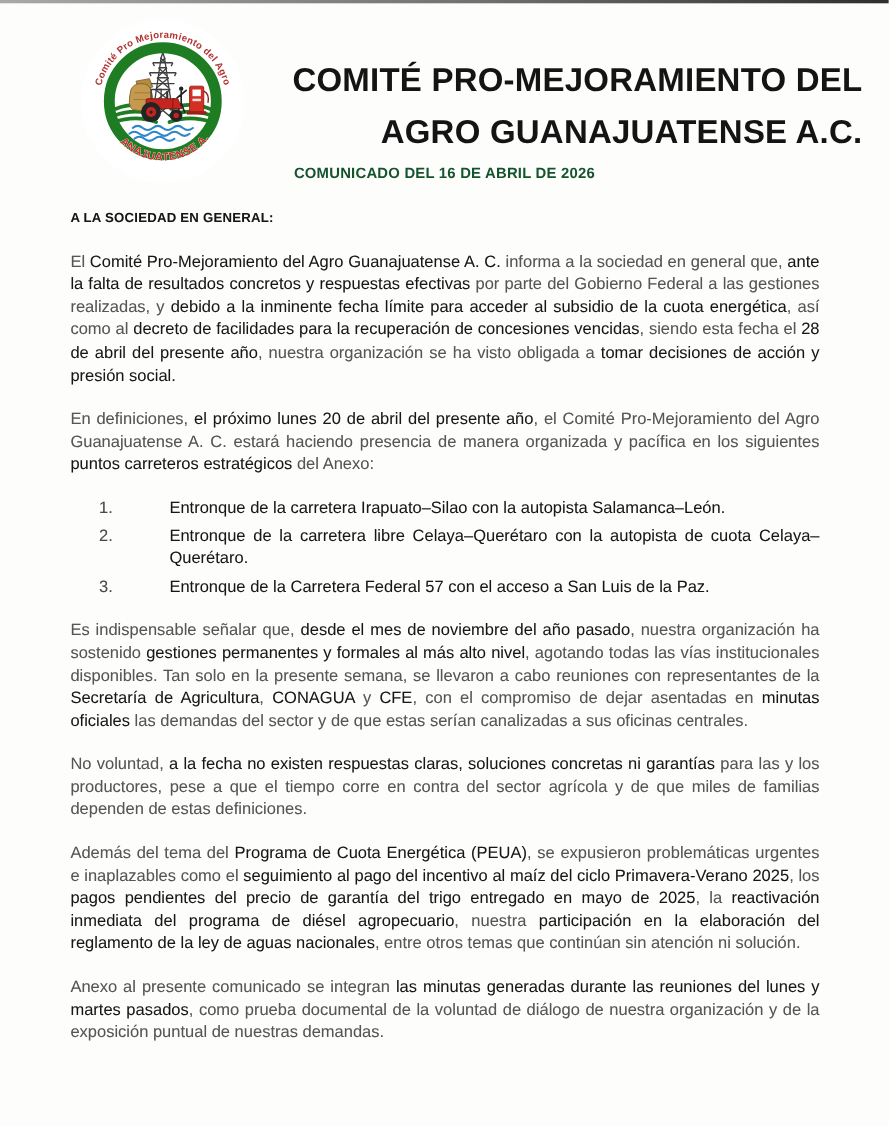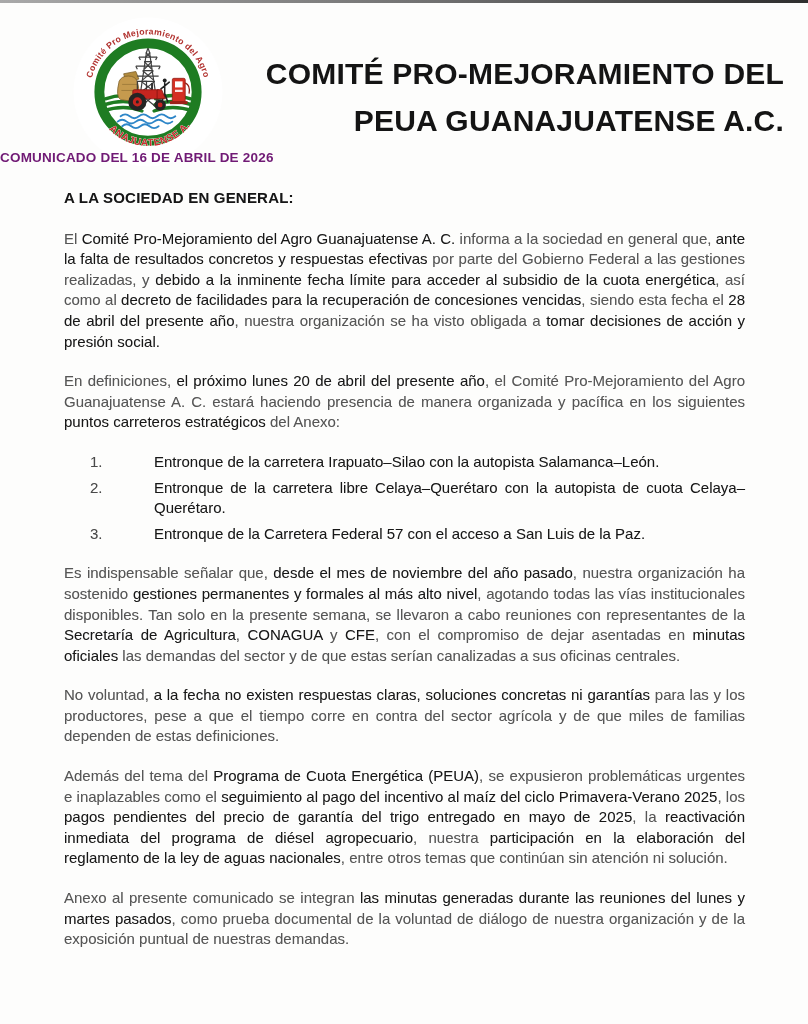--- a/index.html
+++ b/index.html
@@ -31,33 +31,34 @@
     margin-top: 24px;
   }
   .org-title {
     margin: 0;
     font-size: 30px; line-height: 47px; font-weight: bold;
     color: #141414; letter-spacing: 0.2px;
   }
   .org-title span { display: block; }
   .subtitle {
     position: absolute; top: 150px; left: 0; width: 100%;
-    font-size: 13.5px; font-weight: bold; color: #701a75;
+    text-align: center;
+    font-size: 13.5px; font-weight: bold; color: #14532d;
     letter-spacing: 0.2px;
   }
   
   .doc-body {
     position: absolute; top: 188px; left: 64px; width: 681px;
     font-size: 15px; line-height: 20.6px;
     color: #565656;
     text-shadow: 0 0 0.5px rgba(110,110,110,0.35);
   }
   .doc-heading {
     margin: 0 0 20px 0;
-    font-size: 15px; font-weight: bold; color: #161616;
+    font-size: 12px; font-weight: bold; color: #161616;
     letter-spacing: 0.2px;
   }
   .para { margin: 0 0 19px 0; text-align: justify; }
   .seg { font-weight: normal; }
   .seg.bold { font-weight: normal; color: #171717; }
   ol.points { list-style: none; margin: 2px 0 19px 0; padding: 0 0 0 26px; }
   ol.points li { display: flex; margin: 0 0 5px 0; }
   ol.points .num { flex: none; width: 28px; color: #4a4a4a; }
   ol.points .li-text { flex: 1; text-align: justify; margin-left: 36px; }
 </style>
@@ -141,21 +142,21 @@
         </text>
         <text font-size="13" font-weight="bold" fill="#cf2b31" stroke="#ffffff" stroke-width="0.7" paint-order="stroke" letter-spacing="0.6" font-family="Liberation Sans, sans-serif" text-anchor="middle">
           <textPath href="#arcBot" startOffset="50%">GUANAJUATENSE A.C.</textPath>
         </text>
       </svg>
     </div>
 
     <div class="title-block">
       <h1 class="org-title">
         <span>COMITÉ PRO-MEJORAMIENTO DEL</span>
-        <span>PEUA GUANAJUATENSE A.C.</span>
+        <span>AGRO GUANAJUATENSE A.C.</span>
       </h1>
     </div>
   </header>
 
   <div class="subtitle">COMUNICADO DEL 16 DE ABRIL DE 2026</div>
 
   <main class="doc-body">
       <p class="doc-heading">A LA SOCIEDAD EN GENERAL:</p>
       <p class="para"><span class="seg">El </span><span class="seg bold">Comité Pro-Mejoramiento del Agro Guanajuatense A. C.</span><span class="seg"> informa a la sociedad en general que, </span><span class="seg bold">ante la falta de resultados concretos y respuestas efectivas</span><span class="seg"> por parte del Gobierno Federal a las gestiones realizadas, y </span><span class="seg bold">debido a la inminente fecha límite para acceder al subsidio de la cuota energética</span><span class="seg">, así como al </span><span class="seg bold">decreto de facilidades para la recuperación de concesiones vencidas</span><span class="seg">, siendo esta fecha el </span><span class="seg bold">28 de abril del presente año</span><span class="seg">, nuestra organización se ha visto obligada a </span><span class="seg bold">tomar decisiones de acción y presión social.</span></p>
       <p class="para"><span class="seg">En definiciones, </span><span class="seg bold">el próximo lunes 20 de abril del presente año</span><span class="seg">, el Comité Pro-Mejoramiento del Agro Guanajuatense A. C. estará haciendo presencia de manera organizada y pacífica en los siguientes </span><span class="seg bold">puntos carreteros estratégicos</span><span class="seg"> del Anexo:</span></p>

